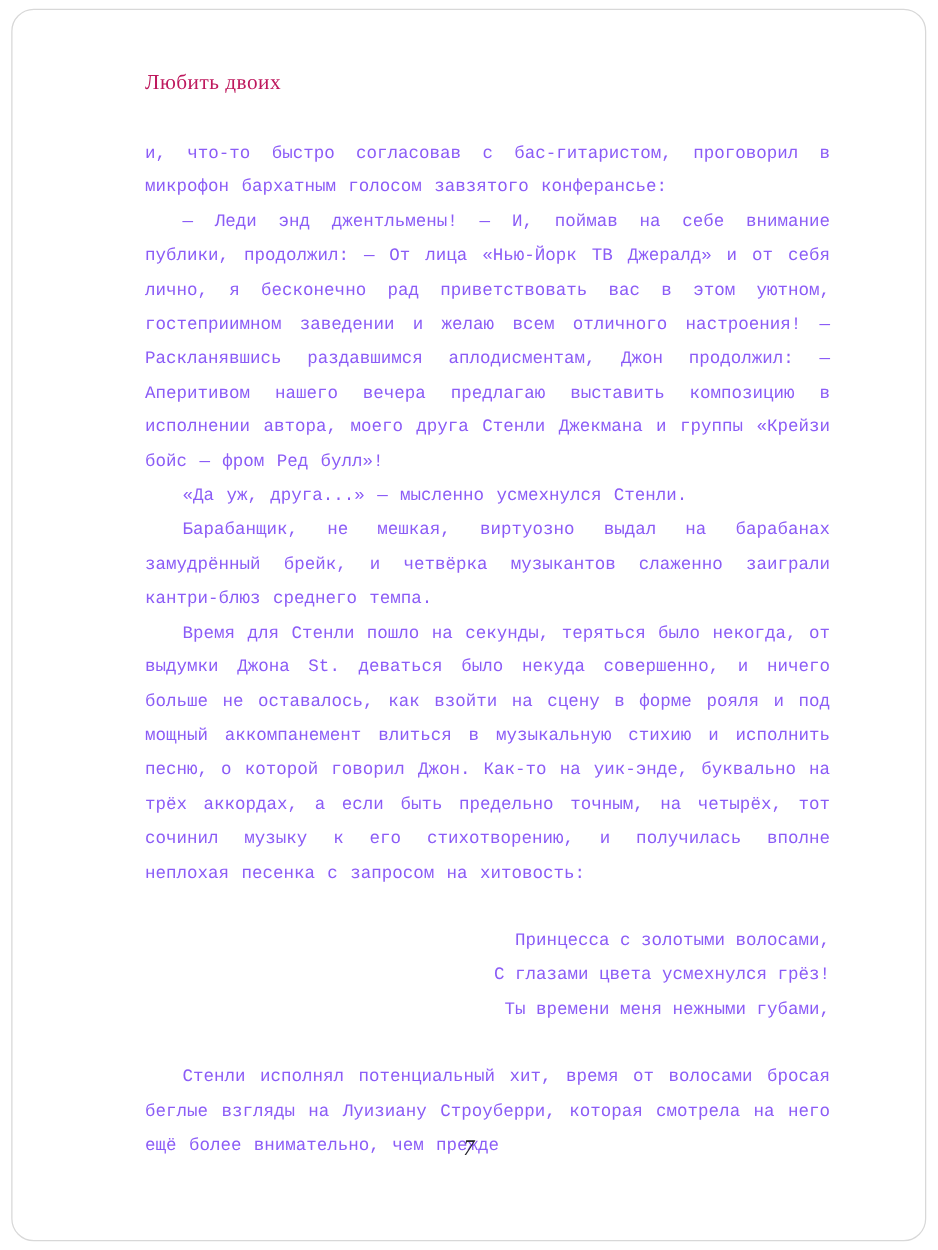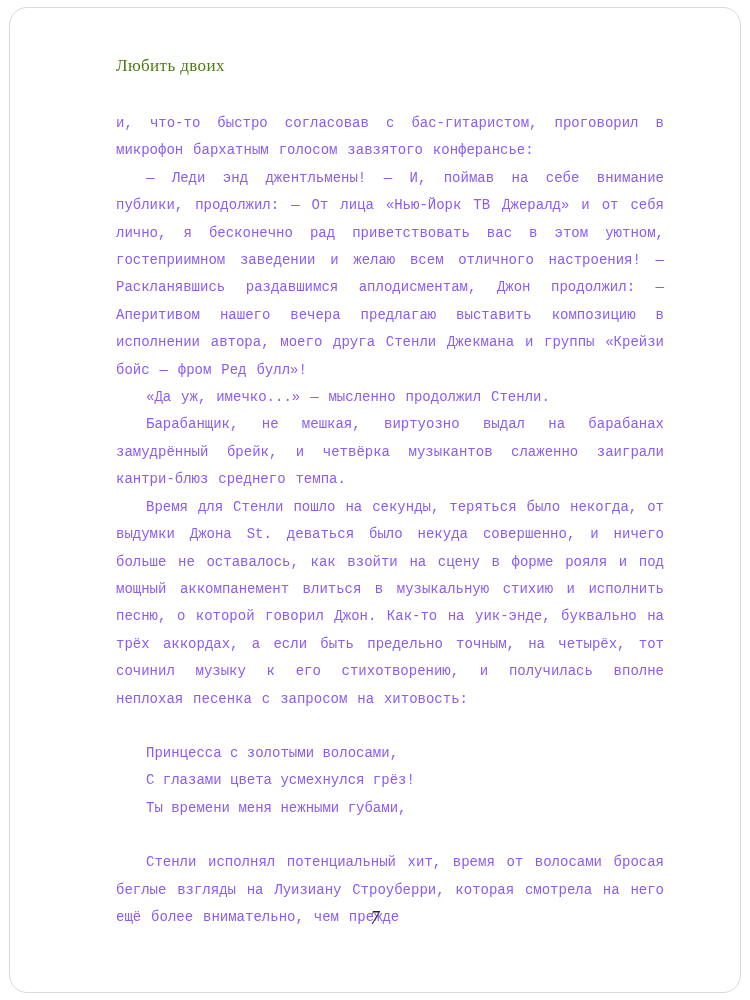--- a/index.html
+++ b/index.html
@@ -24,21 +24,21 @@
     border: 1px solid #d8d8d8;
     border-radius: 18px;
     pointer-events: none;
   }
   .running-head {
     position: absolute;
     left: 116px;
     top: 56px;
     font-size: 17px;
     letter-spacing: 0.4px;
-    color: #4d7c0f;
+    color: #be185d;
   }
   .body-text {
     position: absolute;
     left: 116px;
     top: 110px;
     width: 548px;
     font-size: 14px;
     line-height: 27.4px;
     text-align: justify;
     color: #8b5cf6;
@@ -48,21 +48,21 @@
     margin: 0;
     text-indent: 30px;
     word-spacing: 1.5px;
   }
   .body-text p.no-indent {
     text-indent: 0;
   }
   .verse {
     margin: 27px 0;
     padding-left: 30px;
-    text-align: left;
+    text-align: right;
   }
   .verse .verse-line {
     white-space: nowrap;
   }
   .page-number {
     position: absolute;
     left: 0;
     width: 750px;
     top: 908px;
     text-align: center;
@@ -74,21 +74,21 @@
 </head>
 <body>
 
 <div class="page-border"></div>
 
 <div class="running-head">Любить двоих</div>
 
 <div class="body-text">
   <p class="no-indent">и, что-то быстро согласовав с бас-гитаристом, проговорил в микрофон бархатным голосом завзятого конферансье:</p>
   <p>— Леди энд джентльмены! — И, поймав на себе внимание публики, продолжил: — От лица «Нью-Йорк ТВ Джералд» и от себя лично, я бесконечно рад приветствовать вас в этом уютном, гостеприимном заведении и желаю всем отличного настроения! — Раскланявшись раздавшимся аплодисментам, Джон продолжил: — Аперитивом нашего вечера предлагаю выставить композицию в исполнении автора, моего друга Стенли Джекмана и группы «Крейзи бойс — фром Ред булл»!</p>
-  <p>«Да уж, имечко...» — мысленно продолжил Стенли.</p>
+  <p>«Да уж, друга...» — мысленно усмехнулся Стенли.</p>
   <p>Барабанщик, не мешкая, виртуозно выдал на барабанах замудрённый брейк, и четвёрка музыкантов слаженно заиграли кантри-блюз среднего темпа.</p>
   <p>Время для Стенли пошло на секунды, теряться было некогда, от выдумки Джона St. деваться было некуда совершенно, и ничего больше не оставалось, как взойти на сцену в форме рояля и под мощный аккомпанемент влиться в музыкальную стихию и исполнить песню, о которой говорил Джон. Как-то на уик-энде, буквально на трёх аккордах, а если быть предельно точным, на четырёх, тот сочинил музыку к его стихотворению, и получилась вполне неплохая песенка с запросом на хитовость:</p>
 
   <div class="verse">
     <div class="verse-line">Принцесса с золотыми волосами,</div>
     <div class="verse-line">С глазами цвета усмехнулся грёз!</div>
     <div class="verse-line">Ты времени меня нежными губами,</div>
   </div>
 
   <p>Стенли исполнял потенциальный хит, время от волосами бросая беглые взгляды на Луизиану Строуберри, которая смотрела на него ещё более внимательно, чем прежде</p>

